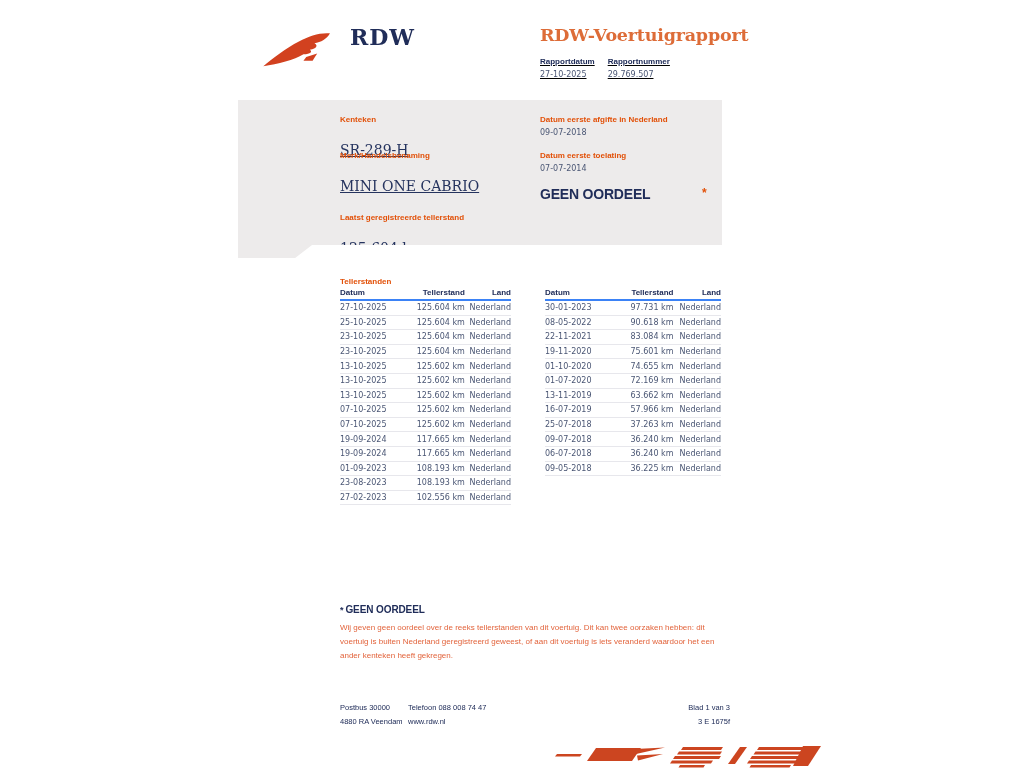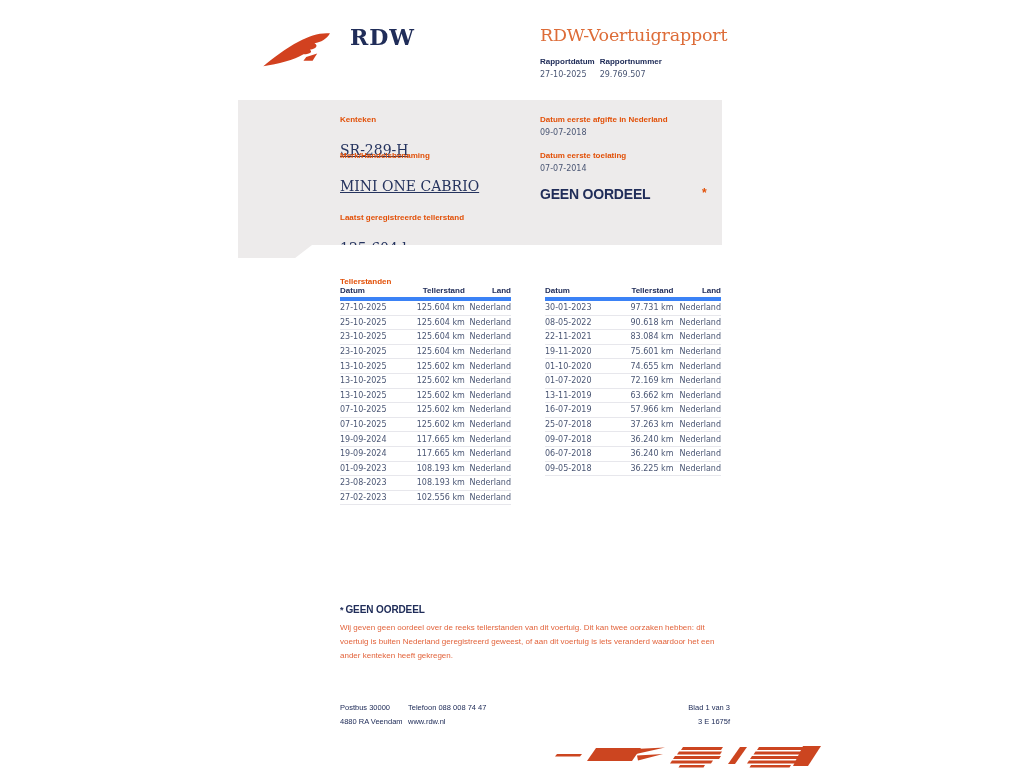--- a/index.html
+++ b/index.html
@@ -14,41 +14,41 @@
   *{margin:0;padding:0;box-sizing:border-box;}
   html,body{width:1024px;height:768px;background:#ffffff;overflow:hidden;}
   body{font-family:"Liberation Sans","DejaVu Sans",sans-serif;position:relative;}
   .page{position:absolute;left:0;top:0;width:1024px;height:768px;background:#fff;}
 
   
   .feather{position:absolute;left:261px;top:26px;width:74px;height:42px;}
   .logo-text{position:absolute;left:350px;top:24px;font-family:"DejaVu Serif","Liberation Serif",serif;
              font-size:22px;font-weight:600;color:var(--navy);letter-spacing:1px;}
   .doc-title{position:absolute;left:540px;top:25px;font-family:"DejaVu Serif","Liberation Serif",serif;
-             font-size:17.5px;font-weight:400;letter-spacing:-0.2px;color:var(--title-orange);}
-  .meta{position:absolute;left:540px;top:57px;display:flex;gap:5px;}
+             font-size:17.5px;font-weight:700;letter-spacing:-0.2px;color:var(--title-orange);}
+  .meta{position:absolute;left:540px;top:57px;display:flex;gap:13px;text-decoration:underline;}
   .meta-label{font-size:8px;font-weight:700;color:var(--navy);}
   .meta-value{font-family:"DejaVu Sans",sans-serif;font-size:8px;color:var(--ink);margin-top:4px;}
 
   
   .panel{position:absolute;left:238px;top:100px;width:484px;height:158px;background:var(--panel-bg);
          clip-path:polygon(0 0,100% 0,100% 91.8%,15.3% 91.8%,11.8% 100%,0 100%);}
   .p-item{position:absolute;}
   .p-label{font-size:8px;font-weight:700;color:var(--accent);}
   .p-big{font-family:"DejaVu Serif","Liberation Serif",serif;font-size:14px;color:#25335e;margin-top:18px;text-decoration:underline;}
   .p-small{font-family:"DejaVu Sans",sans-serif;font-size:8px;color:var(--ink);margin-top:4px;}
   .p-verdict{position:absolute;left:302px;top:86px;font-size:14px;font-weight:700;color:var(--navy);letter-spacing:-0.2px;}
   .p-star{position:absolute;left:464px;top:86px;font-size:12px;font-weight:700;color:var(--accent);}
 
   
   .section-title{position:absolute;left:340px;top:277px;font-size:8px;font-weight:700;color:var(--accent);}
   .otable{position:absolute;top:290px;font-size:8px;}
   .t-left{left:340px;width:171px;}
   .t-right{left:545px;width:176px;}
-  .t-head{display:flex;align-items:flex-end;height:11px;padding-bottom:2px;border-bottom:4px solid #3b82f6;
+  .t-head{display:flex;align-items:flex-end;height:11px;padding-bottom:2px;border-bottom:2px solid #3b82f6;
           font-weight:700;color:var(--navy);}
   .t-row{display:flex;align-items:center;height:14.6px;border-bottom:1px solid var(--row-line);
          font-family:"DejaVu Sans",sans-serif;color:var(--ink);}
   .c1{flex:0 0 40%;text-align:left;}
   .c2{flex:0 0 33%;text-align:right;}
   .c3{flex:1;text-align:right;}
 
   
   .footnote{position:absolute;left:340px;top:604px;width:395px;}
   .fn-title{font-size:10px;font-weight:700;color:var(--navy);letter-spacing:-0.1px;}

